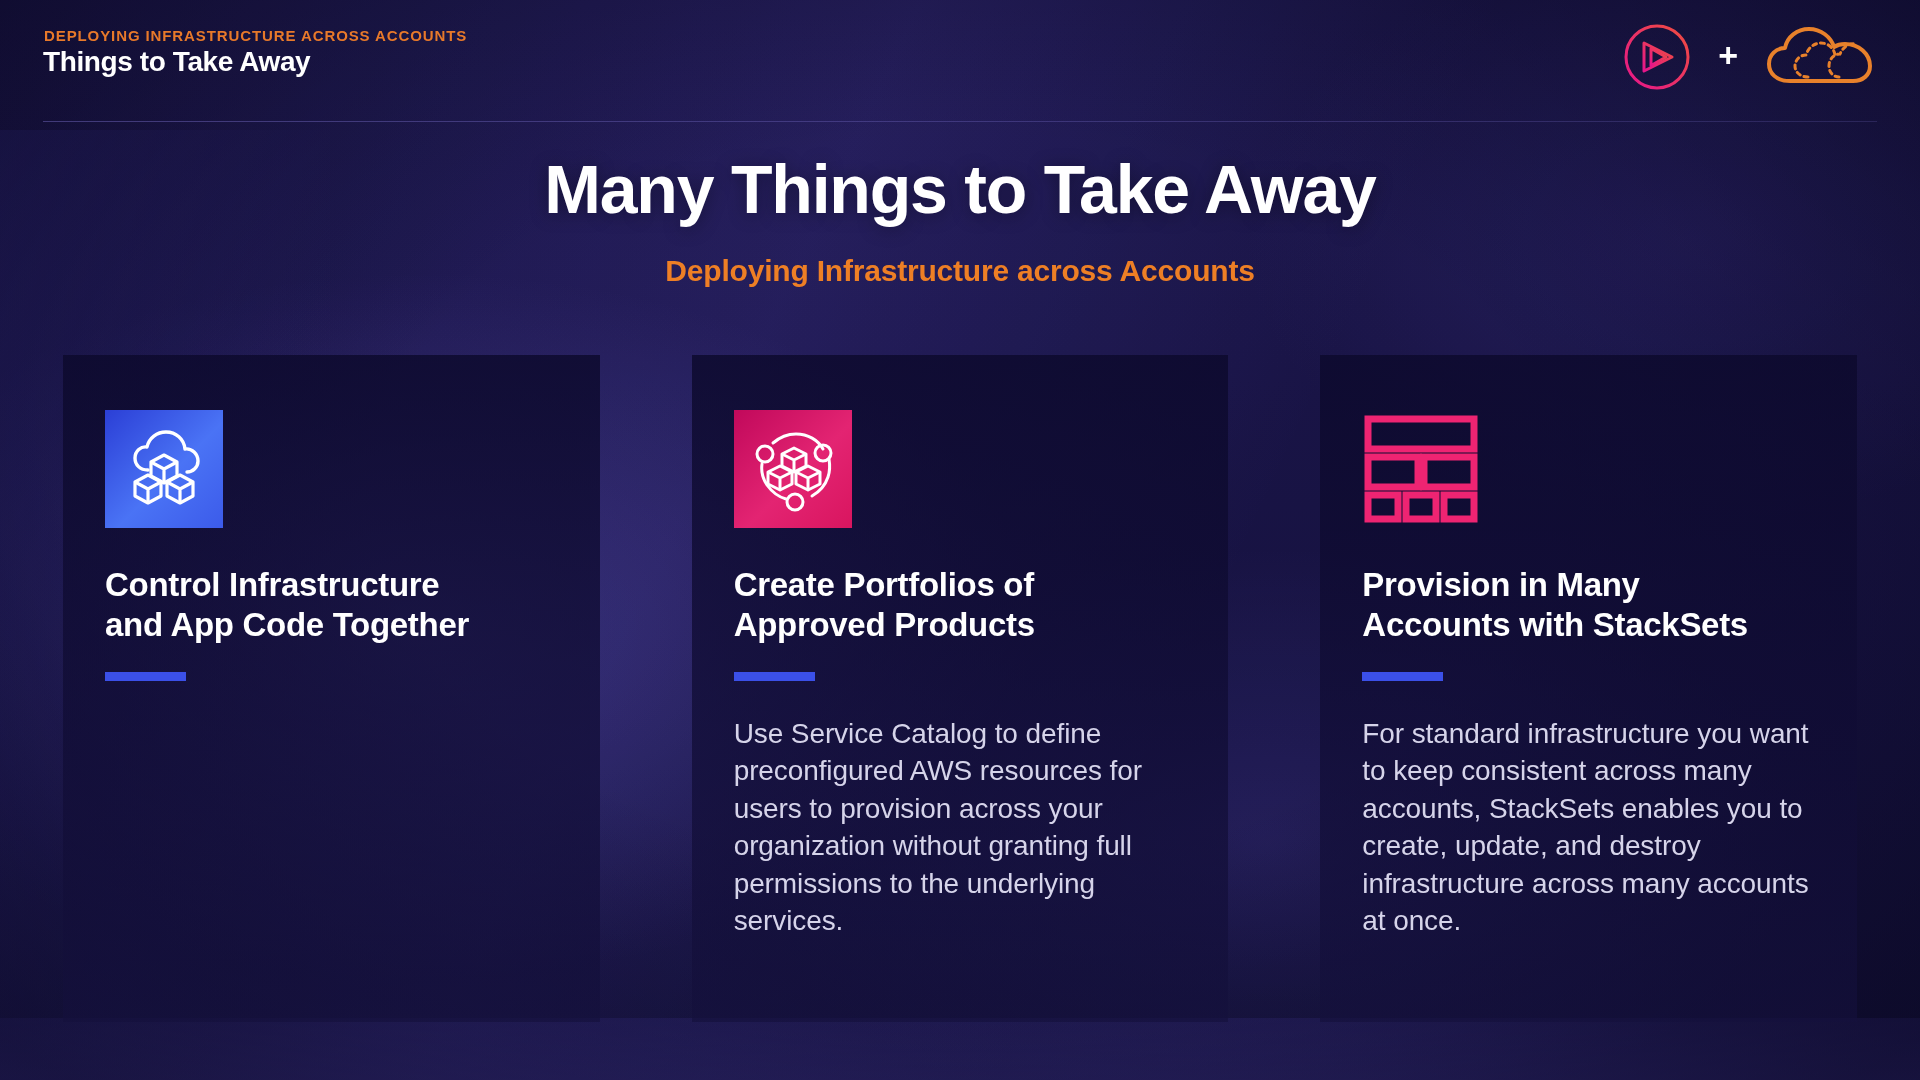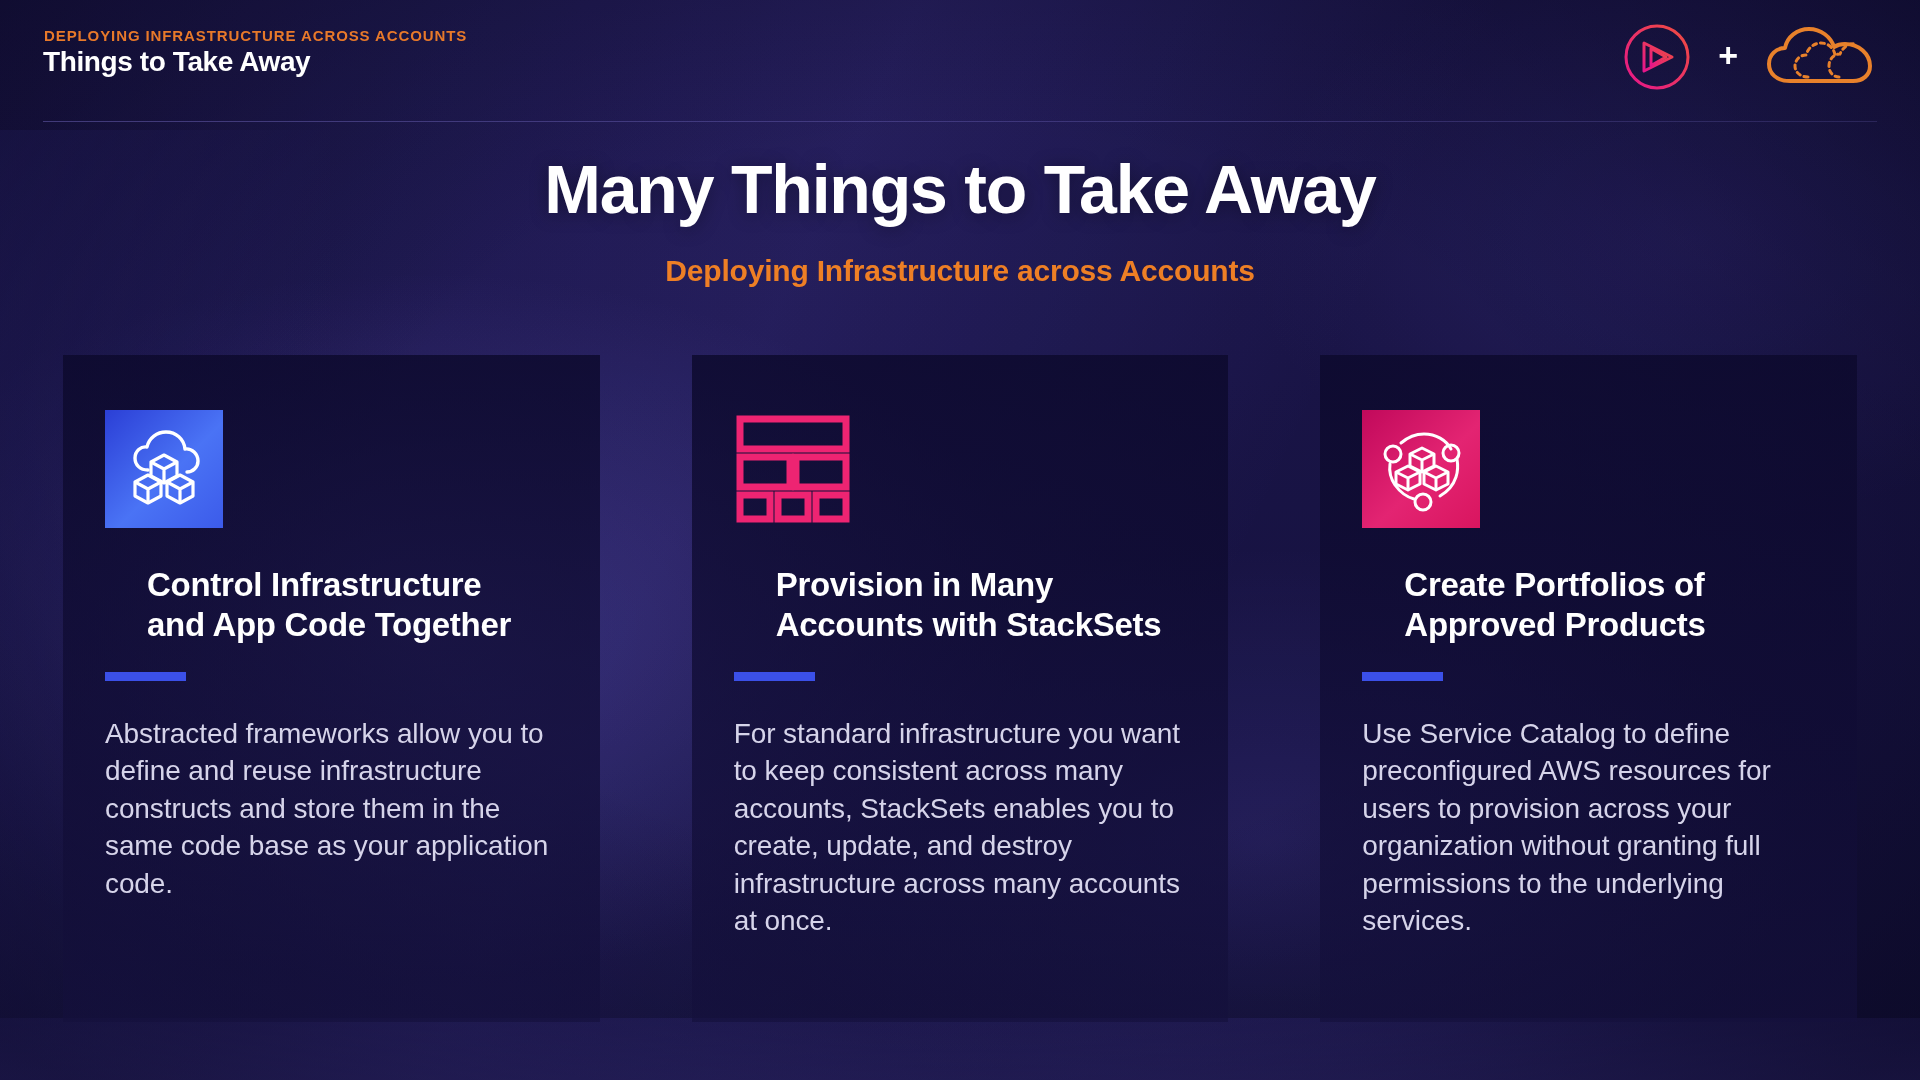--- a/index.html
+++ b/index.html
@@ -96,21 +96,21 @@
     width:118px; height:118px;
     display:flex; align-items:center; justify-content:center;
   }
   .icon-tile.blue{ background:linear-gradient(135deg,#2B3FD6 0%,#4A73F5 55%,#3C5BEA 100%); }
   .icon-tile.pink{ background:linear-gradient(135deg,#C1095B 0%,#E32472 55%,#D9155F 100%); }
   .icon-tile.bare{ background:transparent; }
 
   .card-heading{
     margin-top:36px;
     font-size:33px; font-weight:bold; line-height:1.22; letter-spacing:-.3px;
-    color:#ffffff; white-space:pre-line;margin-left:42px;
+    color:#ffffff; white-space:pre-line;
   }
   .card-rule{
     margin-top:26px; width:81px; height:9px; background:#3B50E8;
   }
   .card-body{
     margin-top:34px;
     font-size:28px; line-height:1.34; letter-spacing:-.1px;
     color:#D6D4EA;
   }
 </style>
@@ -182,21 +182,50 @@
           <path d="M13 55 L26 62 L39 55 M26 62 L26 76" fill="none" stroke="#ffffff" stroke-width="3.2" stroke-linejoin="round"></path>
 
           <path d="M58 48 L71 55 L71 69 L58 76 L45 69 L45 55 Z" fill="none" stroke="#ffffff" stroke-width="3.2" stroke-linejoin="round"></path>
           <path d="M45 55 L58 62 L71 55 M58 62 L58 76" fill="none" stroke="#ffffff" stroke-width="3.2" stroke-linejoin="round"></path>
         </svg>
       </div>
     </div>
     <div class="card-heading">Control Infrastructure
 and App Code Together</div>
     <div class="card-rule"></div>
-    <div class="card-body">Abstracted frameworks allow you to define and reuse infrastructure constructs and store them in the same code base as your application code.</div>
+  </div>
+
+  <div class="card">
+    <div class="card-icon">
+      <div class="icon-tile pink">
+        <svg width="86" height="86" viewBox="0 0 86 86">
+
+          <g fill="none" stroke="#ffffff" stroke-width="3" stroke-linecap="round">
+            <path d="M23 17 C30 11 38 8 46 8 C58 8 68 14 73 23"></path>
+            <path d="M79 33 C80 39 80 45 78 51 C75 60 69 66 62 70"></path>
+            <path d="M36 73 C29 71 22 66 17 59 C13 53 11 45 12 38"></path>
+          </g>
+
+          <circle cx="15" cy="28" r="8" fill="none" stroke="#ffffff" stroke-width="3"></circle>
+          <circle cx="73" cy="27" r="8" fill="none" stroke="#ffffff" stroke-width="3"></circle>
+          <circle cx="45" cy="76" r="8" fill="none" stroke="#ffffff" stroke-width="3"></circle>
+
+          <path d="M44 22 L56 28 L56 40 L44 46 L32 40 L32 28 Z" fill="none" stroke="#ffffff" stroke-width="3" stroke-linejoin="round"></path>
+          <path d="M32 28 L44 34 L56 28 M44 34 L44 46" fill="none" stroke="#ffffff" stroke-width="3" stroke-linejoin="round"></path>
+          <path d="M30 40 L42 46 L42 58 L30 64 L18 58 L18 46 Z" fill="none" stroke="#ffffff" stroke-width="3" stroke-linejoin="round"></path>
+          <path d="M18 46 L30 52 L42 46 M30 52 L30 64" fill="none" stroke="#ffffff" stroke-width="3" stroke-linejoin="round"></path>
+          <path d="M58 40 L70 46 L70 58 L58 64 L46 58 L46 46 Z" fill="none" stroke="#ffffff" stroke-width="3" stroke-linejoin="round"></path>
+          <path d="M46 46 L58 52 L70 46 M58 52 L58 64" fill="none" stroke="#ffffff" stroke-width="3" stroke-linejoin="round"></path>
+        </svg>
+      </div>
+    </div>
+    <div class="card-heading">Create Portfolios of
+Approved Products</div>
+    <div class="card-rule"></div>
+    <div class="card-body">Use Service Catalog to define preconfigured AWS resources for users to provision across your organization without granting full permissions to the underlying services.</div>
   </div>
 
   <div class="card">
     <div class="card-icon">
       <div class="icon-tile bare">
         <svg width="116" height="108" viewBox="0 0 116 108">
           <g fill="none" stroke="#EE2472" stroke-width="7">
             <rect x="5" y="4" width="106" height="30"></rect>
             <rect x="5" y="42" width="50" height="30"></rect>
             <rect x="61" y="42" width="50" height="30"></rect>
@@ -206,43 +235,13 @@
           </g>
         </svg>
       </div>
     </div>
     <div class="card-heading">Provision in Many
 Accounts with StackSets</div>
     <div class="card-rule"></div>
     <div class="card-body">For standard infrastructure you want to keep consistent across many accounts, StackSets enables you to create, update, and destroy infrastructure across many accounts at once.</div>
   </div>
 
-  <div class="card">
-    <div class="card-icon">
-      <div class="icon-tile pink">
-        <svg width="86" height="86" viewBox="0 0 86 86">
-
-          <g fill="none" stroke="#ffffff" stroke-width="3" stroke-linecap="round">
-            <path d="M23 17 C30 11 38 8 46 8 C58 8 68 14 73 23"></path>
-            <path d="M79 33 C80 39 80 45 78 51 C75 60 69 66 62 70"></path>
-            <path d="M36 73 C29 71 22 66 17 59 C13 53 11 45 12 38"></path>
-          </g>
-
-          <circle cx="15" cy="28" r="8" fill="none" stroke="#ffffff" stroke-width="3"></circle>
-          <circle cx="73" cy="27" r="8" fill="none" stroke="#ffffff" stroke-width="3"></circle>
-          <circle cx="45" cy="76" r="8" fill="none" stroke="#ffffff" stroke-width="3"></circle>
-
-          <path d="M44 22 L56 28 L56 40 L44 46 L32 40 L32 28 Z" fill="none" stroke="#ffffff" stroke-width="3" stroke-linejoin="round"></path>
-          <path d="M32 28 L44 34 L56 28 M44 34 L44 46" fill="none" stroke="#ffffff" stroke-width="3" stroke-linejoin="round"></path>
-          <path d="M30 40 L42 46 L42 58 L30 64 L18 58 L18 46 Z" fill="none" stroke="#ffffff" stroke-width="3" stroke-linejoin="round"></path>
-          <path d="M18 46 L30 52 L42 46 M30 52 L30 64" fill="none" stroke="#ffffff" stroke-width="3" stroke-linejoin="round"></path>
-          <path d="M58 40 L70 46 L70 58 L58 64 L46 58 L46 46 Z" fill="none" stroke="#ffffff" stroke-width="3" stroke-linejoin="round"></path>
-          <path d="M46 46 L58 52 L70 46 M58 52 L58 64" fill="none" stroke="#ffffff" stroke-width="3" stroke-linejoin="round"></path>
-        </svg>
-      </div>
-    </div>
-    <div class="card-heading">Create Portfolios of
-Approved Products</div>
-    <div class="card-rule"></div>
-    <div class="card-body">Use Service Catalog to define preconfigured AWS resources for users to provision across your organization without granting full permissions to the underlying services.</div>
-  </div>
-
 </div>
 
 </body></html>

